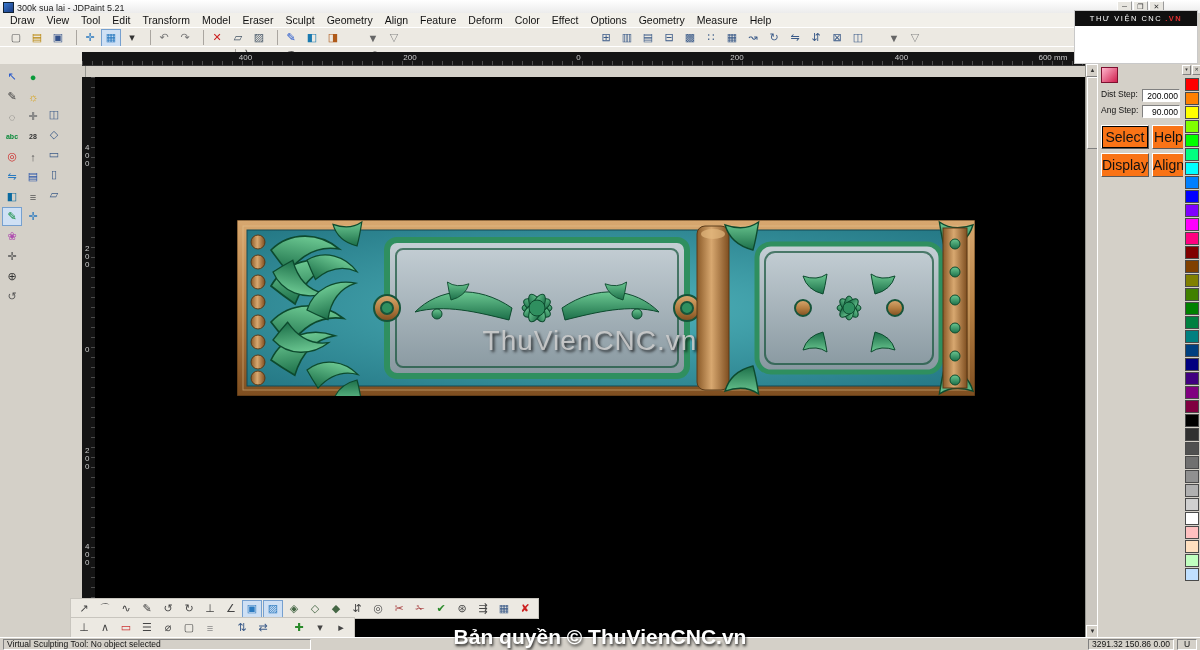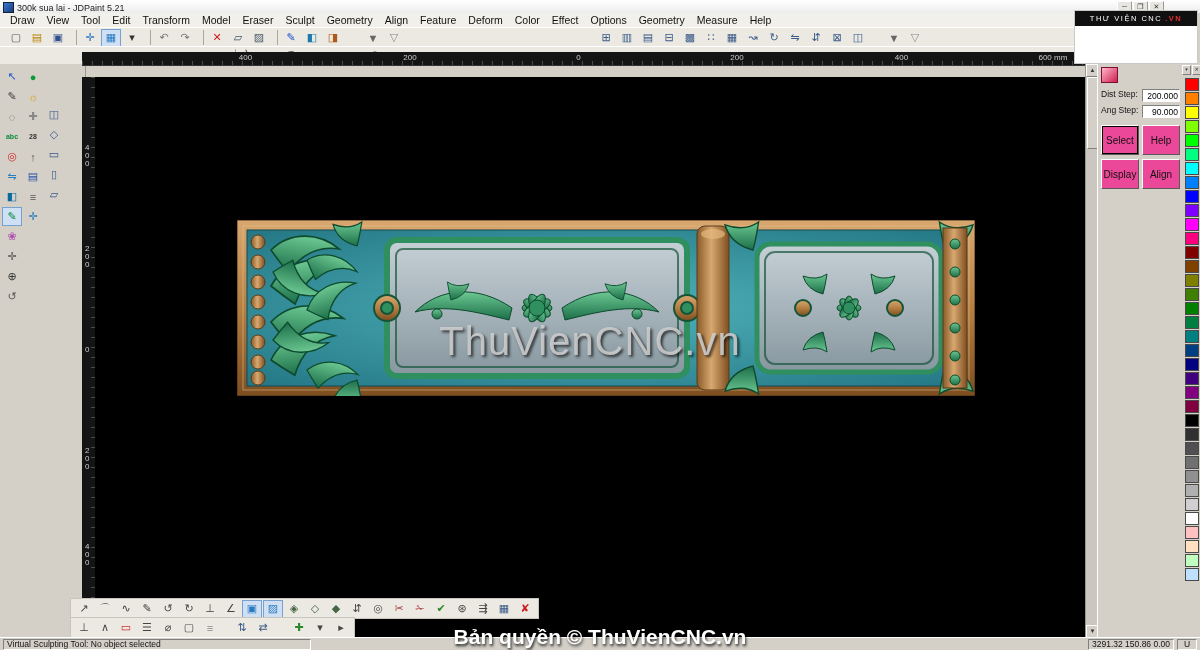--- a/index.html
+++ b/index.html
@@ -42,38 +42,38 @@
 
   
   #hruler{position:absolute;top:52px;left:82px;width:1003px;height:13px;background:#141414;border-bottom:1px solid #333;background-image:repeating-linear-gradient(90deg,#4a4a4a 0 1px,transparent 1px 10px);background-size:100% 4px;background-repeat:no-repeat;background-position:bottom}
   .hlab{position:absolute;top:1px;transform:translateX(-50%);font-size:8px;color:#cccccc;white-space:nowrap}
   #vruler{position:absolute;top:77px;left:82px;width:13px;bottom:12px;background:#141414;background-image:repeating-linear-gradient(0deg,#4a4a4a 0 1px,transparent 1px 10px);background-size:4px 100%;background-repeat:no-repeat;background-position:right}
   .vlab{position:absolute;left:3px;display:flex;flex-direction:column;font-size:8px;line-height:8px;color:#cccccc}
 
   
   #canvas{position:absolute;top:77px;left:95px;width:990px;bottom:12px;background:#000;overflow:hidden}
   #relief{position:absolute;left:142px;top:143px;width:738px;height:176px}
-  #canvas-watermark{position:absolute;left:50%;top:47%;transform:translate(-50%,-50%);font-size:40px;color:rgba(206,206,206,.88);text-shadow:2px 2px 3px rgba(0,0,0,.7);letter-spacing:1px;pointer-events:none;white-space:nowrap}
+  #canvas-watermark{position:absolute;left:50%;top:47%;transform:translate(-50%,-50%);font-size:28px;color:rgba(206,206,206,.88);text-shadow:2px 2px 3px rgba(0,0,0,.7);letter-spacing:1px;pointer-events:none;white-space:nowrap}
 
   
   #vscroll{position:absolute;top:64px;left:1085px;width:12px;bottom:12px;background:#cbc7c0;border-left:1px solid #989891}
   .sarrow{position:absolute;left:0;width:11px;height:11px;font-size:6px;line-height:11px;text-align:center;background:#d4d0c8;border:1px solid;border-color:#fff #808080 #808080 #fff;color:#333}
   #sarrow-up{top:0}
   #sarrow-down{bottom:0}
   #sthumb{position:absolute;left:1px;top:13px;width:9px;height:70px;background:#d4d0c8;border:1px solid;border-color:#fff #808080 #808080 #fff}
 
   
   #rightpanel{position:absolute;top:64px;left:1097px;width:86px;bottom:12px;background:#d4d0c8;border-left:1px solid #fff;padding:3px 3px 0 3px;box-sizing:border-box}
   .mini-head{display:flex;align-items:center;margin-bottom:6px}
   .mini-icon{width:15px;height:14px;background:linear-gradient(135deg,#ffb6cc,#cf1f4e);border:1px solid #7d1030}
   .frow{display:flex;font-size:8.5px;color:#111;margin:3px 0}
   .frow label{flex:1}
   .frow input{width:34px;height:11px;font-size:8.5px;font-family:"Liberation Sans",sans-serif;border:1px solid;border-color:#808080 #fff #fff #808080;background:#fff;padding:0 1px;text-align:right}
   .bgrid{display:grid;grid-template-columns:1fr 1fr;gap:4px 3px;margin-top:7px}
-  .pbtn{height:30px;font-size:10px;font-family:"Liberation Sans",sans-serif;background:#ec4899;border:1px solid;border-color:#fff #5a5a5a #5a5a5a #fff;padding:0;color:#111;cursor:default}
+  .pbtn{height:24px;font-size:14px;font-family:"Liberation Sans",sans-serif;background:#f97316;border:1px solid;border-color:#fff #5a5a5a #5a5a5a #fff;padding:0;color:#111;cursor:default}
   .pbtn.primary{box-shadow:0 0 0 1px #000 inset}
 
   
   #palette{position:absolute;top:64px;left:1183px;width:17px;bottom:12px;background:#d4d0c8;display:flex;flex-direction:column;align-items:center;padding-top:1px;box-sizing:border-box}
   .palhdr{display:flex;gap:1px;margin-bottom:3px}
   .palbtn{width:7px;height:8px;font-size:5px;line-height:7px;text-align:center;background:#d4d0c8;border:1px solid;border-color:#fff #808080 #808080 #fff;color:#333}
   #swatches{display:flex;flex-direction:column}
   .swatch{width:12px;height:11px;border:1px solid #4a4a4a;margin-bottom:1px}
 
   

